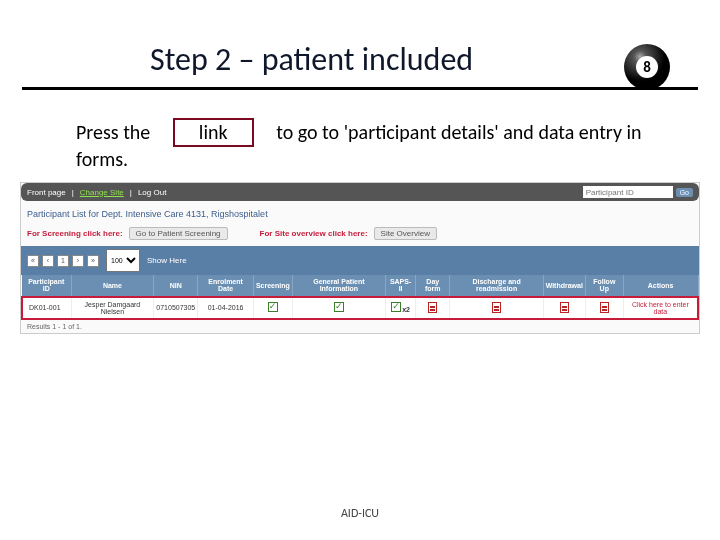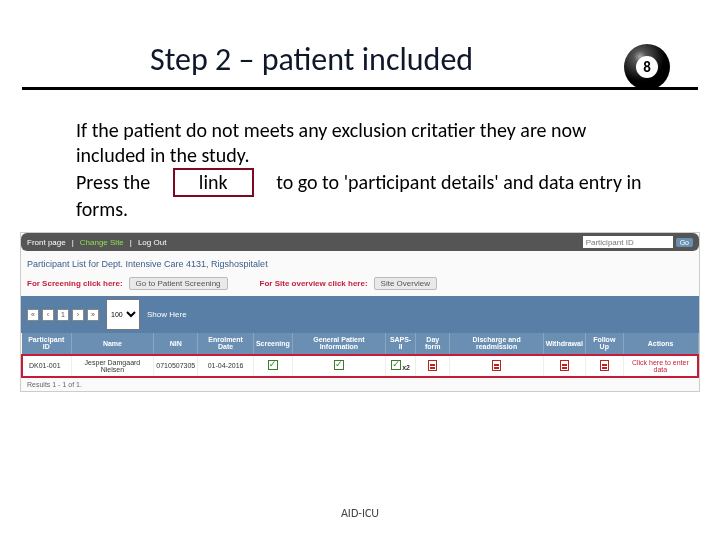--- a/index.html
+++ b/index.html
@@ -74,21 +74,21 @@
   .topbar {
     background: #555;
     color: #fff;
     padding: 3px 6px;
     display: flex;
     align-items: center;
     gap: 6px;
     font-size: 8px;
     border-radius: 6px;
   }
-  .topbar .change-site { color: #8fe24a; }
+  .topbar .change-site { color: #8fe24a; text-decoration: underline; }
   .topbar .search-group {
     margin-left: auto;
     display: flex;
     gap: 3px;
     align-items: center;
   }
   .topbar input {
     height: 12px;
     width: 90px;
     font-size: 8px;
@@ -135,21 +135,21 @@
     color: #555;
     width: 12px;
     height: 12px;
     display: flex;
     align-items: center;
     justify-content: center;
     font-size: 7px;
     border: 1px solid #888;
   }
   .pager-row select {
-    height: 31px;
+    height: 23px;
     font-size: 7px;
     margin-left: 4px;
   }
   .pager-row .show-here { color: #fff; font-size: 8px; margin-left: 4px; }
   .table { width: 100%; border-collapse: collapse; }
   .table th {
     background: #6a8fb2;
     color: #fff;
     font-size: 7px;
     font-weight: bold;
@@ -214,21 +214,20 @@
 
 <div class="title-row">
   <div class="title-text">Step 2 – patient included</div>
   <div class="eightball">
     <div class="eightball-inner">8</div>
   </div>
 </div>
 <div class="hr"></div>
 
 <div class="body-text">
-  <div>If the patient do not meets any exclusion critatier they are now included in the study.</div>
   <div>
     <span>Press the</span>
     <span class="link-box">link</span>
     <span>to go to 'participant details' and data entry in forms.</span>
   </div>
 </div>
 
 <div class="screenshot-wrap">
   <div class="topbar">
     <span>Front page</span>

